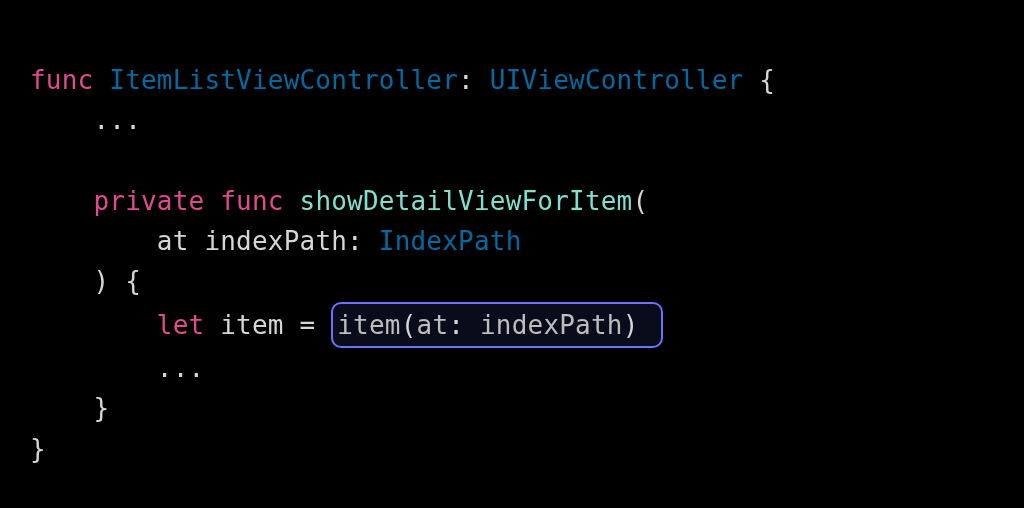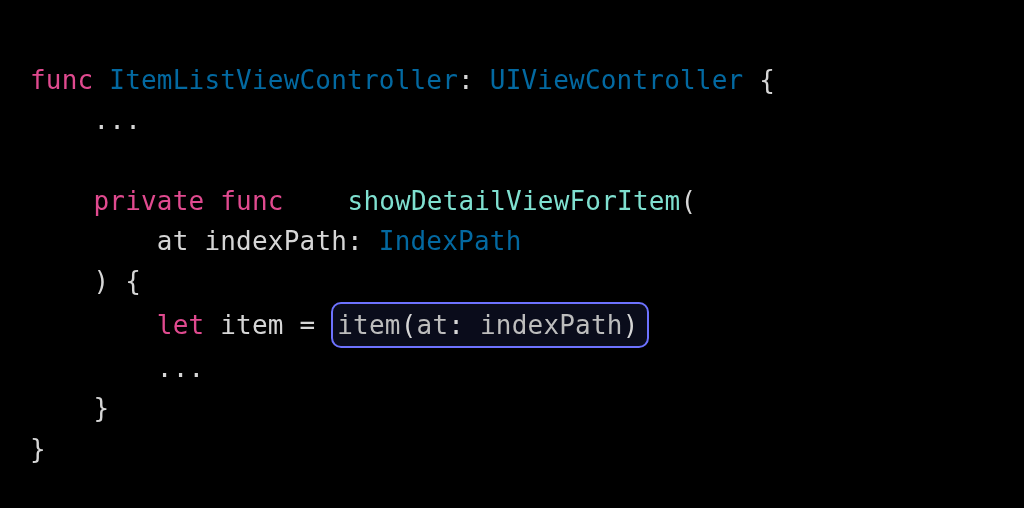--- a/index.html
+++ b/index.html
@@ -13,29 +13,29 @@
       font-family: "SF Mono", "Menlo", "Consolas", "Monaco", monospace;
       font-size: 26px;
       line-height: 1.55;
       letter-spacing: 0.2px;
       padding: 60px 30px 30px 30px;
       white-space: pre;
       color: #dcdcdc;
     }
     .kw-decl   { color: #e04a8f; }   
     .type      { color: #0369a1; }   
-    .fn-name   { color: #7fe0d0; margin-left: 48px; }   
+    .fn-name   { color: #7fe0d0; }   
     .param     { color: #d6d6d6; }   
     .punct     { color: #d6d6d6; }   
     .ellipsis  { color: #d6d6d6; }
     .hl-box {
       border: 2px solid #6d72ff;
       border-radius: 10px;
       background: rgba(70, 80, 180, 0.15);
-      padding: 1px 8px 1px 4px;
+      padding: 1px 22px 1px 4px;
       display: inline-block;
     }
     .fn-call   { color: #bdbdbd; }
     .arg-label { color: #bdbdbd; }
     .arg-value { color: #bdbdbd; }
   </style>
 </head>
 <body>
 
 <div class="code-block"><span class="kw-decl">func</span> <span class="type">ItemListViewController</span><span class="punct">:</span> <span class="type">UIViewController</span> <span class="punct">{</span>

